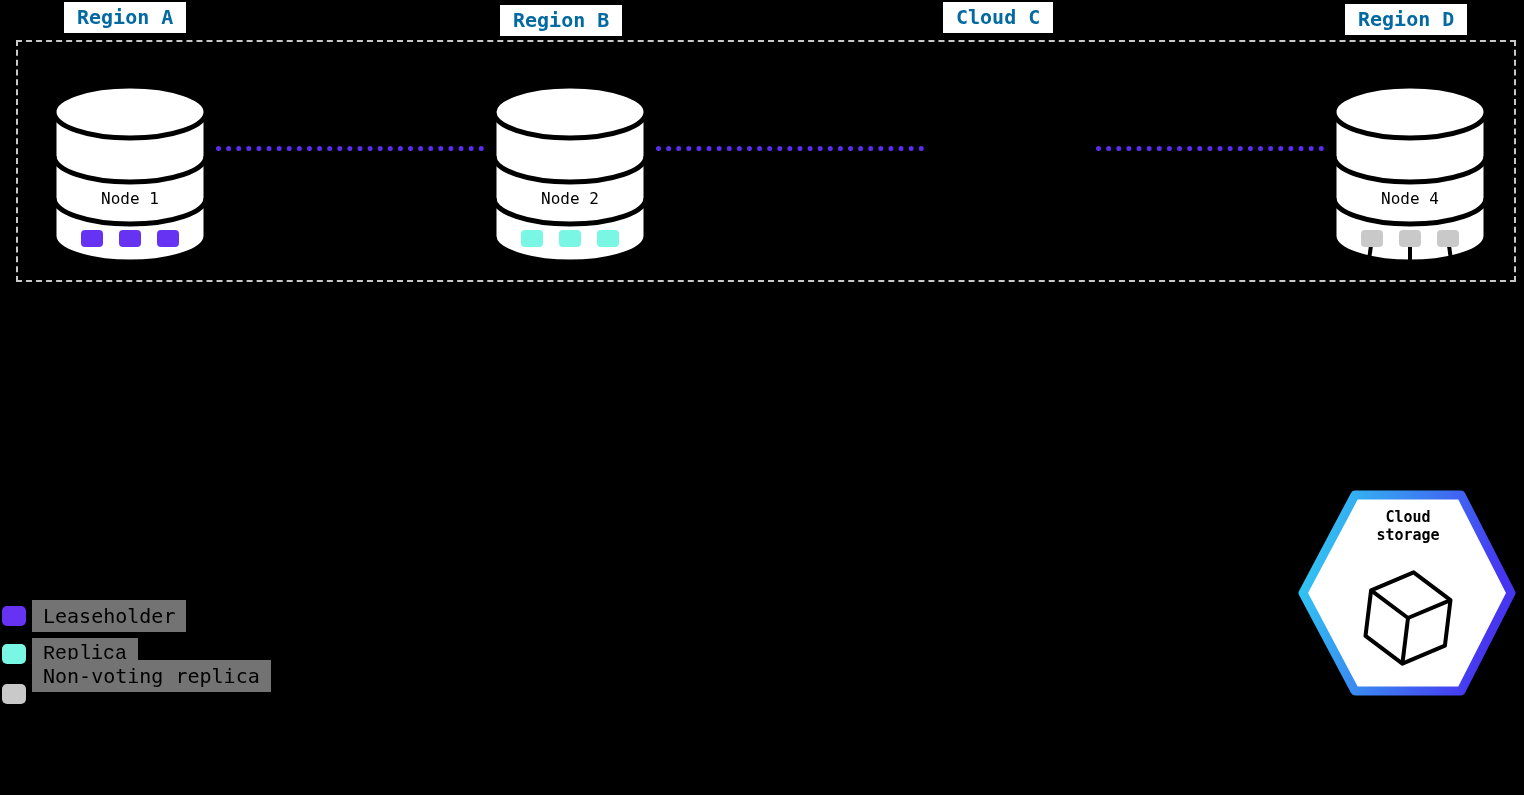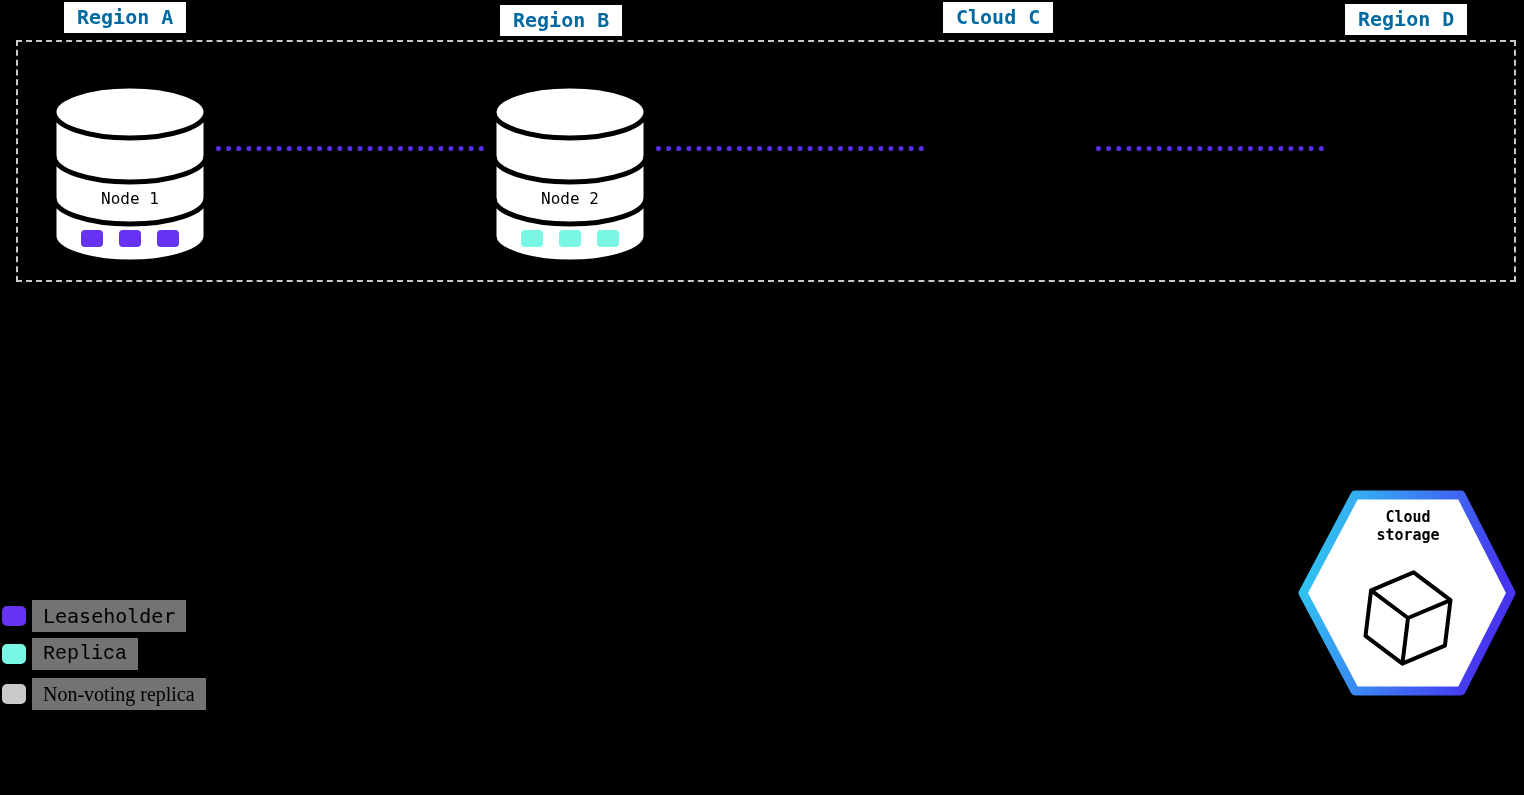--- a/index.html
+++ b/index.html
@@ -119,30 +119,52 @@
       <text class="node-label" x="82" y="126" text-anchor="middle">Node 2</text>
       <g>
         <rect class="sq fill-replica" x="33" y="152" width="22" height="17" rx="4"></rect>
         <rect class="sq fill-replica" x="71" y="152" width="22" height="17" rx="4"></rect>
         <rect class="sq fill-replica" x="109" y="152" width="22" height="17" rx="4"></rect>
       </g>
     </svg>
   </div>
 
 
+  <div class="node" style="left:1328px; top:78px;">
+    <svg width="164" height="196" viewBox="0 0 164 196">
+      <g>
+        <path class="tail" d="M44,160 L39,196"></path>
+        <path class="tail" d="M82,160 L82,196"></path>
+        <path class="tail" d="M120,160 L126,196"></path>
+      </g>
+      <path class="cyl-fill cyl-stroke" d="M6,34 L6,158 A76,26 0 0 0 158,158 L158,34"></path>
+      <ellipse class="cyl-fill cyl-stroke" cx="82" cy="34" rx="76" ry="26"></ellipse>
+      <path class="no-fill cyl-stroke" d="M6,78 A76,26 0 0 0 158,78"></path>
+      <path class="no-fill cyl-stroke" d="M6,120 A76,26 0 0 0 158,120"></path>
+      <path class="tail" d="M44,160 L41,182"></path>
+      <path class="tail" d="M82,160 L82,182"></path>
+      <path class="tail" d="M120,160 L123,182"></path>
+      <text class="node-label" x="82" y="126" text-anchor="middle">Node 4</text>
+      <g>
+        <rect class="sq fill-nonvoting" x="33" y="152" width="22" height="17" rx="4"></rect>
+        <rect class="sq fill-nonvoting" x="71" y="152" width="22" height="17" rx="4"></rect>
+        <rect class="sq fill-nonvoting" x="109" y="152" width="22" height="17" rx="4"></rect>
+      </g>
+    </svg>
+  </div>
 
   <div>
     <div class="legend-swatch bg-leaseholder" style="left:2px; top:606px;"></div>
     <div class="legend-chip" style="left:32px; top:600px;">Leaseholder</div>
 
     <div class="legend-swatch bg-replica" style="left:2px; top:644px;"></div>
     <div class="legend-chip" style="left:32px; top:638px;font-family:Liberation Mono, monospace;">Replica</div>
 
     <div class="legend-swatch bg-nonvoting" style="left:2px; top:684px;"></div>
-    <div class="legend-chip" style="left:32px; top:678px;font-family:Liberation Serif, serif;">Non-voting replica</div>
+    <div class="legend-chip" style="left:32px; top:660px;">Non-voting replica</div>
   </div>
 
   <div class="cloud">
     <svg width="218" height="208" viewBox="0 0 218 208">
       <defs>
         <linearGradient id="hexgrad" x1="0" y1="0" x2="1" y2="0.25">
           <stop offset="0" stop-color="#2fd4f2"></stop>
           <stop offset="1" stop-color="#4636f0"></stop>
         </linearGradient>
       </defs>

